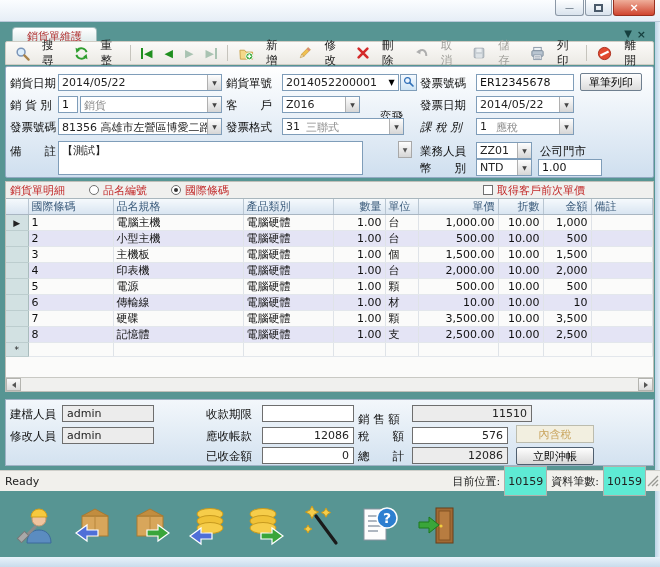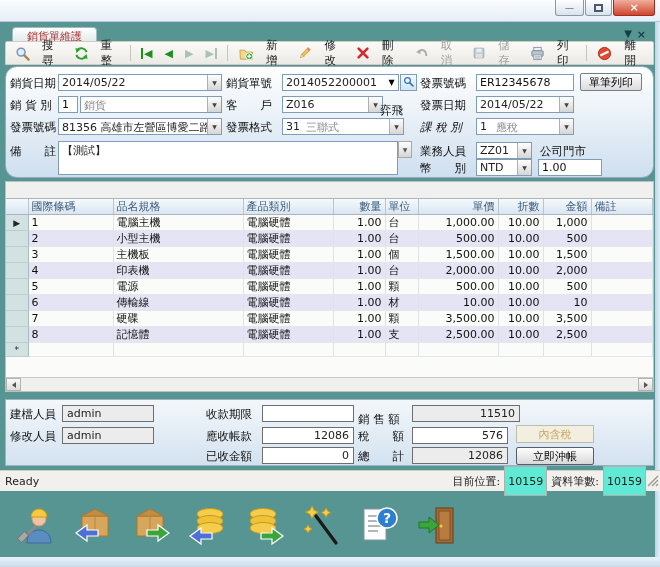--- a/index.html
+++ b/index.html
@@ -32,35 +32,35 @@
   .tbtn.disabled { color:#a2a19c; }
   .tsep { width:1px; height:16px; background:#c6c4bd; margin:0 3px; }
   .navg { font-size:11px; line-height:1; }
   .nav-on { color:#1f8f1f; } .nav-off { color:#a9c3b2; }
   .navbar-l { border-left:2px solid #1f8f1f; padding-left:1px; }
   .navbar-r { border-right:2px solid #a9c3b2; padding-right:1px; }
   .tbtn svg { display:block; }
 
   
   .formpanel { position:absolute; left:5px; top:66px; width:649px; height:112px;
-    background:linear-gradient(#ffffff,#cfdfef); border:1px solid #93aac2; border-radius:12px; }
+    background:linear-gradient(#ffffff,#cfdfef); border:1px solid #93aac2; border-radius:2px; }
   .flabel { position:absolute; font-size:11.5px; color:#111; white-space:pre; }
   .fld { position:absolute; height:17px; background:#fff; border:1px solid #7f9db9; font-size:11px;
     padding:1px 3px; color:#111; font-family:inherit; white-space:nowrap; overflow:hidden; }
   .combo { position:absolute; height:17px; display:flex; border:1px solid #7f9db9; background:#fff; }
   .combo .val { flex:1; padding:1px 3px; font-size:11px; white-space:nowrap; overflow:hidden; }
   .combo .val.gray { color:#8d8d8d; }
   .ddbtn { width:14px; background:linear-gradient(#fefefe,#d6d6d6); border-left:1px solid #b0b0b0;
     display:flex; align-items:center; justify-content:center; font-size:6px; color:#444; }
   .ddflat { width:13px; display:flex; align-items:center; justify-content:center; font-size:8px; color:#000; }
   .sbtn { position:absolute; width:17px; height:17px; border:1px solid #7f9db9; background:linear-gradient(#f4faff,#cfe4f4);
     display:flex; align-items:center; justify-content:center; }
   .pbtn { position:absolute; height:18px; background:linear-gradient(#fdfdfd,#dcdcdc); border:1px solid #6f7f8f;
     border-radius:2px; font-size:11px; display:flex; align-items:center; justify-content:center; color:#000; }
-  .memo { position:absolute; left:52px; top:74px; width:340px; height:34px; background:#fff;
+  .memo { position:absolute; left:52px; top:74px; width:305px; height:34px; background:#fff;
     border:1px solid #7f9db9; font-size:11px; padding:1px 3px; }
   .memodd { position:absolute; left:392px; top:74px; width:14px; height:17px; background:linear-gradient(#fefefe,#d6d6d6);
     border:1px solid #a8a8a8; display:flex; align-items:center; justify-content:center; font-size:6px; color:#555; }
   .ftext { position:absolute; font-size:11.5px; color:#111; }
 
   
   .detailwrap { position:absolute; left:5px; top:181px; width:649px; height:211px;
     background:#f0f0ee; border:1px solid #bfbfb9; }
   .detailhead { position:relative; height:16px; display:flex; align-items:center; font-size:11px; color:#c22a2a; }
   .dh-label { margin-left:4px; }
@@ -272,25 +272,25 @@
     <div class="fld" style="left:470px;top:7px;width:98px;">ER12345678</div>
     <div class="pbtn" style="left:574px;top:6px;width:62px;">單筆列印</div>
 
     <span class="flabel" style="left:4px;top:31px;">銷 貨 別</span>
     <div class="fld" style="left:52px;top:29px;width:20px;">1</div>
     <div class="combo" style="left:74px;top:29px;width:142px;">
       <span class="val gray">銷貨</span>
       <span class="ddbtn">▼</span>
     </div>
     <span class="flabel" style="left:220px;top:31px;">客　　戶</span>
-    <div class="combo" style="left:276px;top:29px;width:101px;">
+    <div class="combo" style="left:276px;top:29px;width:78px;">
       <span class="val">Z016</span>
       <span class="ddbtn">▼</span>
     </div>
-    <span class="ftext" style="left:374px;top:36px;text-align:right;">弈飛</span>
+    <span class="ftext" style="left:374px;top:42px;text-align:right;">弈飛</span>
     <span class="flabel" style="left:414px;top:31px;">發票日期</span>
     <div class="combo" style="left:470px;top:29px;width:98px;">
       <span class="val">2014/05/22</span>
       <span class="ddbtn">▼</span>
     </div>
 
     <span class="flabel" style="left:4px;top:53px;">發票號碼</span>
     <div class="combo" style="left:52px;top:51px;width:164px;">
       <span class="val">81356 高雄市左營區博愛二路366號</span>
       <span class="ddbtn">▼</span>
@@ -320,20 +320,35 @@
 
     <span class="flabel" style="left:414px;top:94px;">幣　　別</span>
     <div class="combo" style="left:470px;top:92px;width:56px;">
       <span class="val">NTD</span>
       <span class="ddbtn">▼</span>
     </div>
     <div class="fld" style="left:532px;top:92px;width:64px;">1.00</div>
   </div>
 
   <div class="detailwrap">
+    <div class="detailhead">
+      <span class="dh-label">銷貨單明細</span>
+      <span class="ritem">
+        <span class="radio"></span>
+        <span>品名編號</span>
+      </span>
+      <span class="ritem">
+        <span class="radio checked"></span>
+        <span>國際條碼</span>
+      </span>
+      <span class="chkitem">
+        <span class="chk"></span>
+        <span>取得客戶前次單價</span>
+      </span>
+    </div>
 
     <div class="gridbox">
       <table class="grid">
         <colgroup>
             <col class="c0">
             <col class="c1">
             <col class="c2">
             <col class="c3">
             <col class="c4">
             <col class="c5">
@@ -486,21 +501,21 @@
     <div class="sfld ro" style="left:56px;top:27px;width:92px;">admin</div>
 
     <span class="slabel" style="left:200px;top:7px;">收款期限</span>
     <div class="sfld" style="left:256px;top:5px;width:92px;"></div>
     <span class="slabel" style="left:200px;top:29px;">應收帳款</span>
     <div class="sfld num" style="left:256px;top:27px;width:92px;">12086</div>
     <span class="slabel" style="left:200px;top:49px;">已收金額</span>
     <div class="sfld num" style="left:256px;top:47px;width:92px;">0</div>
 
     <span class="slabel" style="left:352px;top:12px;">銷 售 額</span>
-    <div class="sfld num ro" style="left:406px;top:5px;width:108px;">11510</div>
+    <div class="sfld num ro" style="left:406px;top:5px;width:120px;">11510</div>
     <span class="slabel" style="left:352px;top:29px;">稅　　額</span>
     <div class="sfld num" style="left:406px;top:27px;width:96px;">576</div>
     <span class="slabel" style="left:352px;top:49px;">總　　計</span>
     <div class="sfld num ro" style="left:406px;top:47px;width:96px;">12086</div>
 
     <div class="btn-taxinc">內含稅</div>
     <div class="btn-writeoff">立即沖帳</div>
   </div>
 
   <div class="statusbar">

